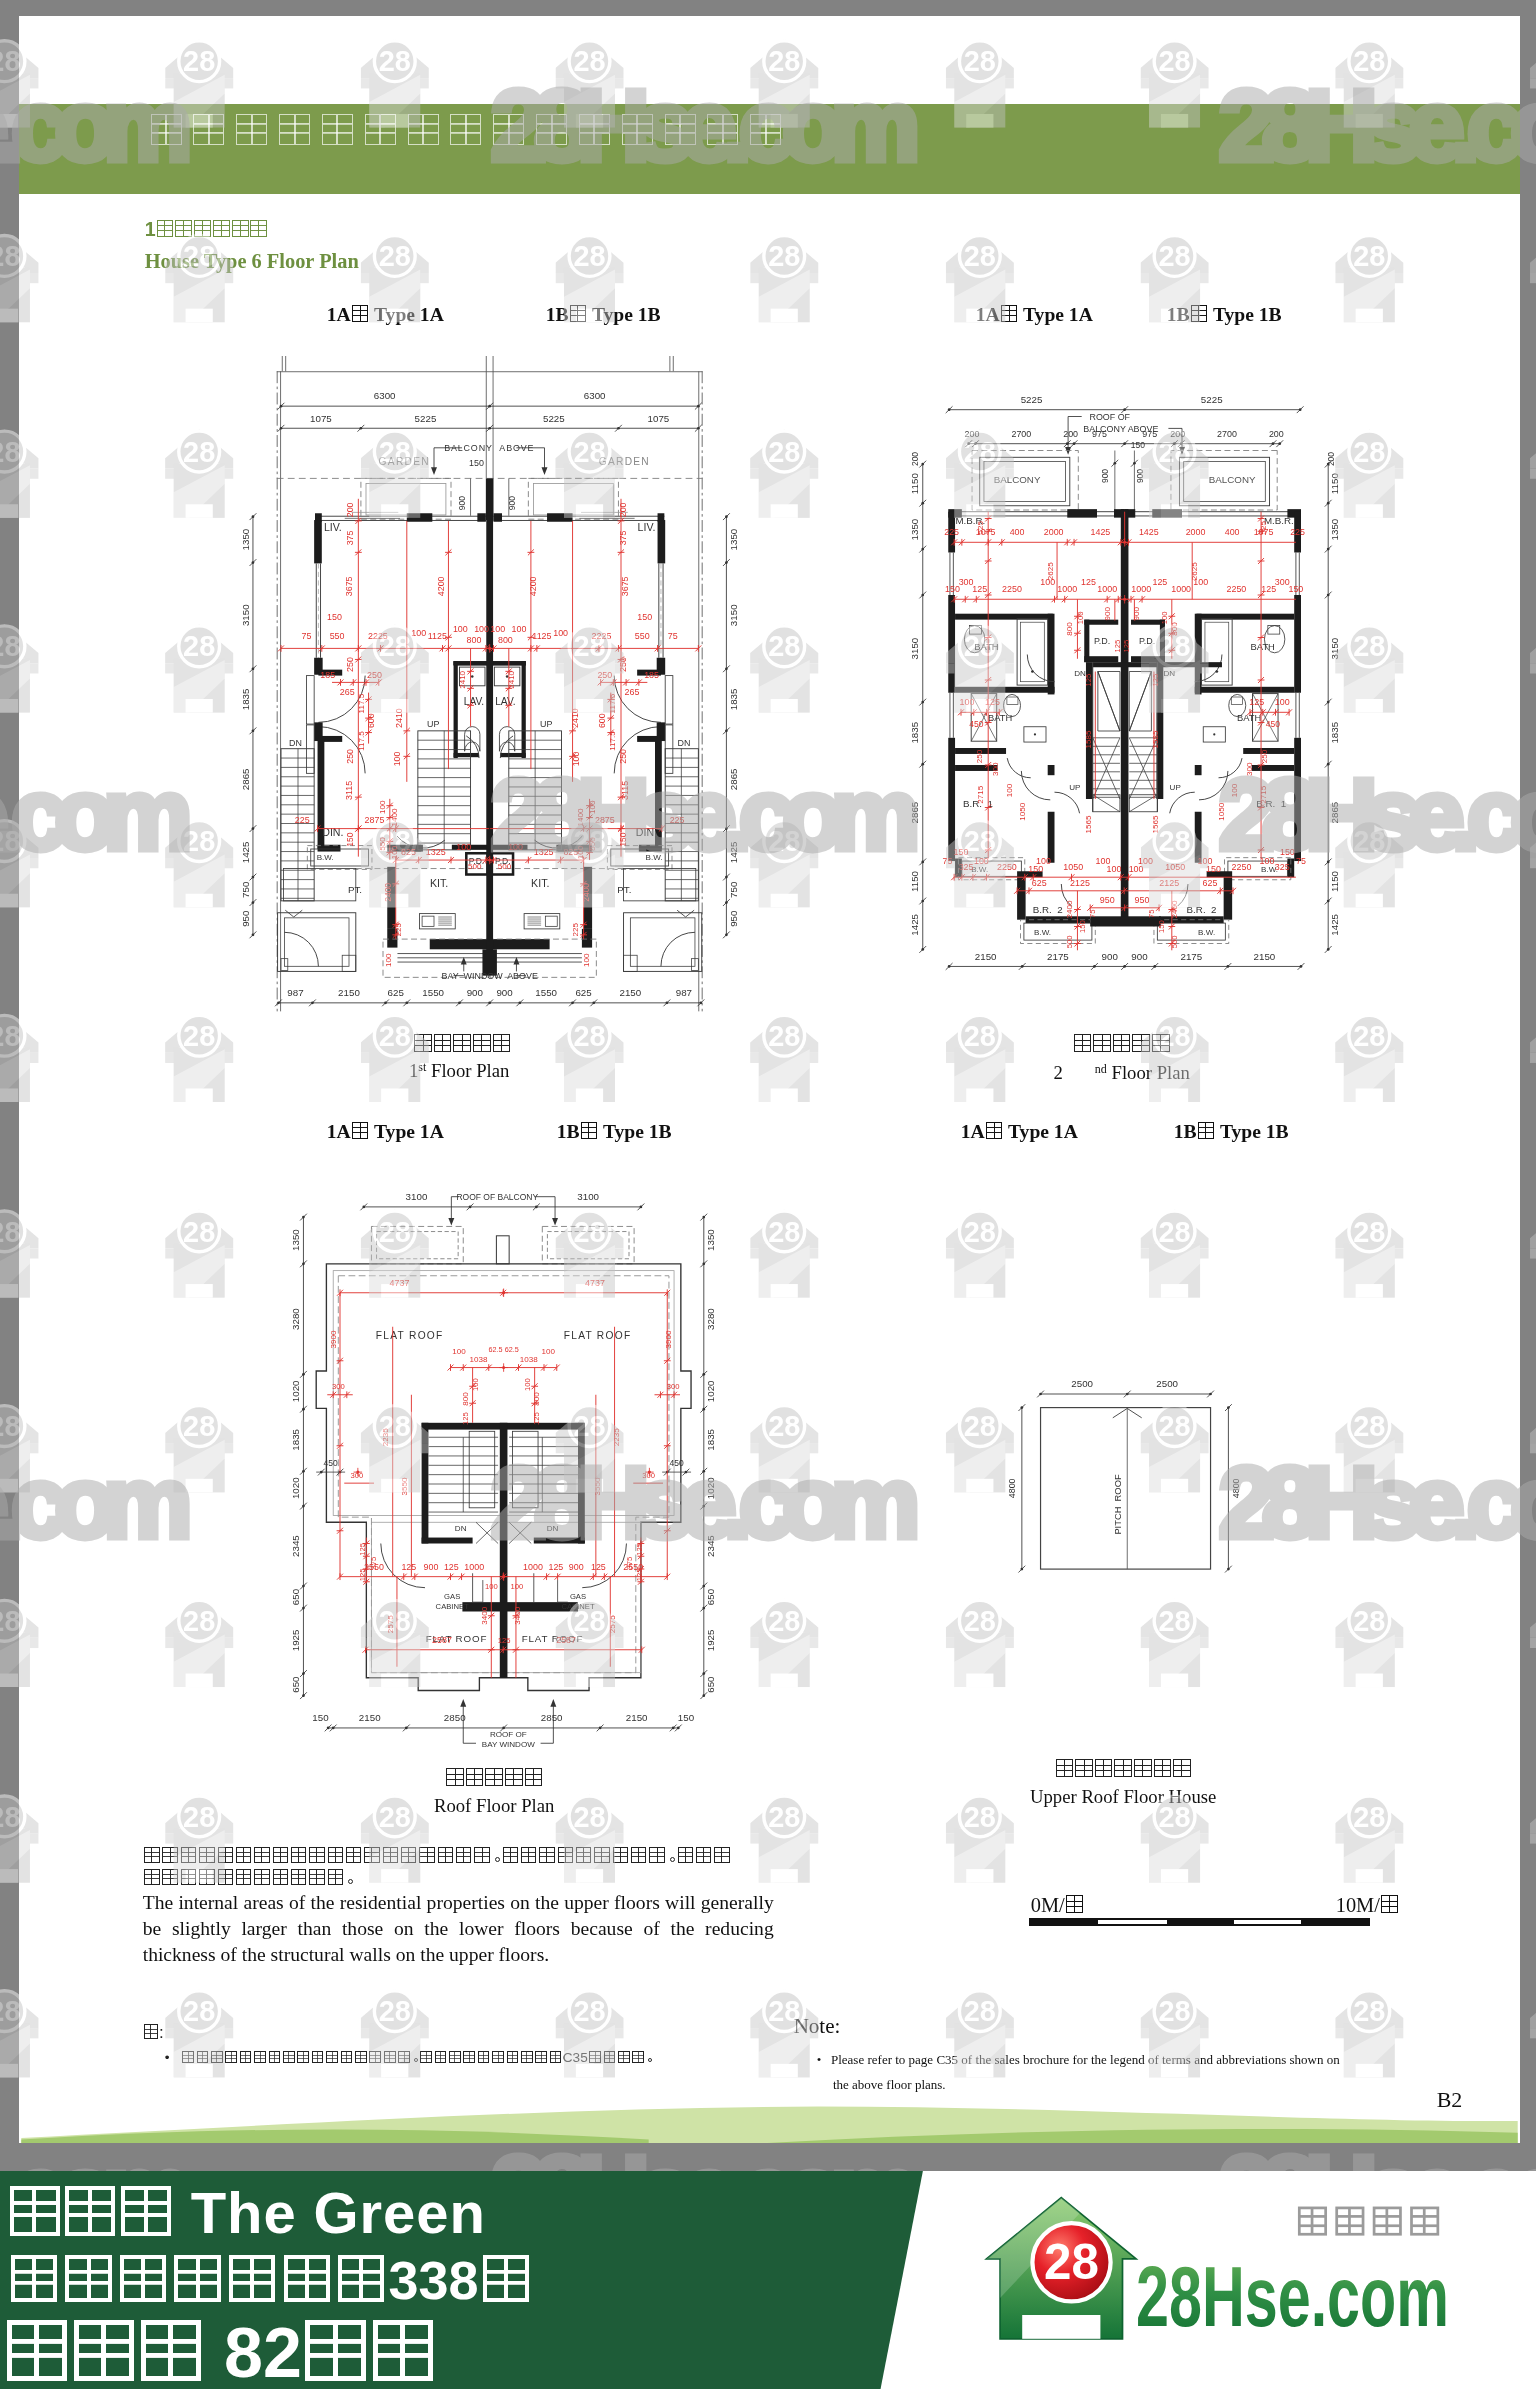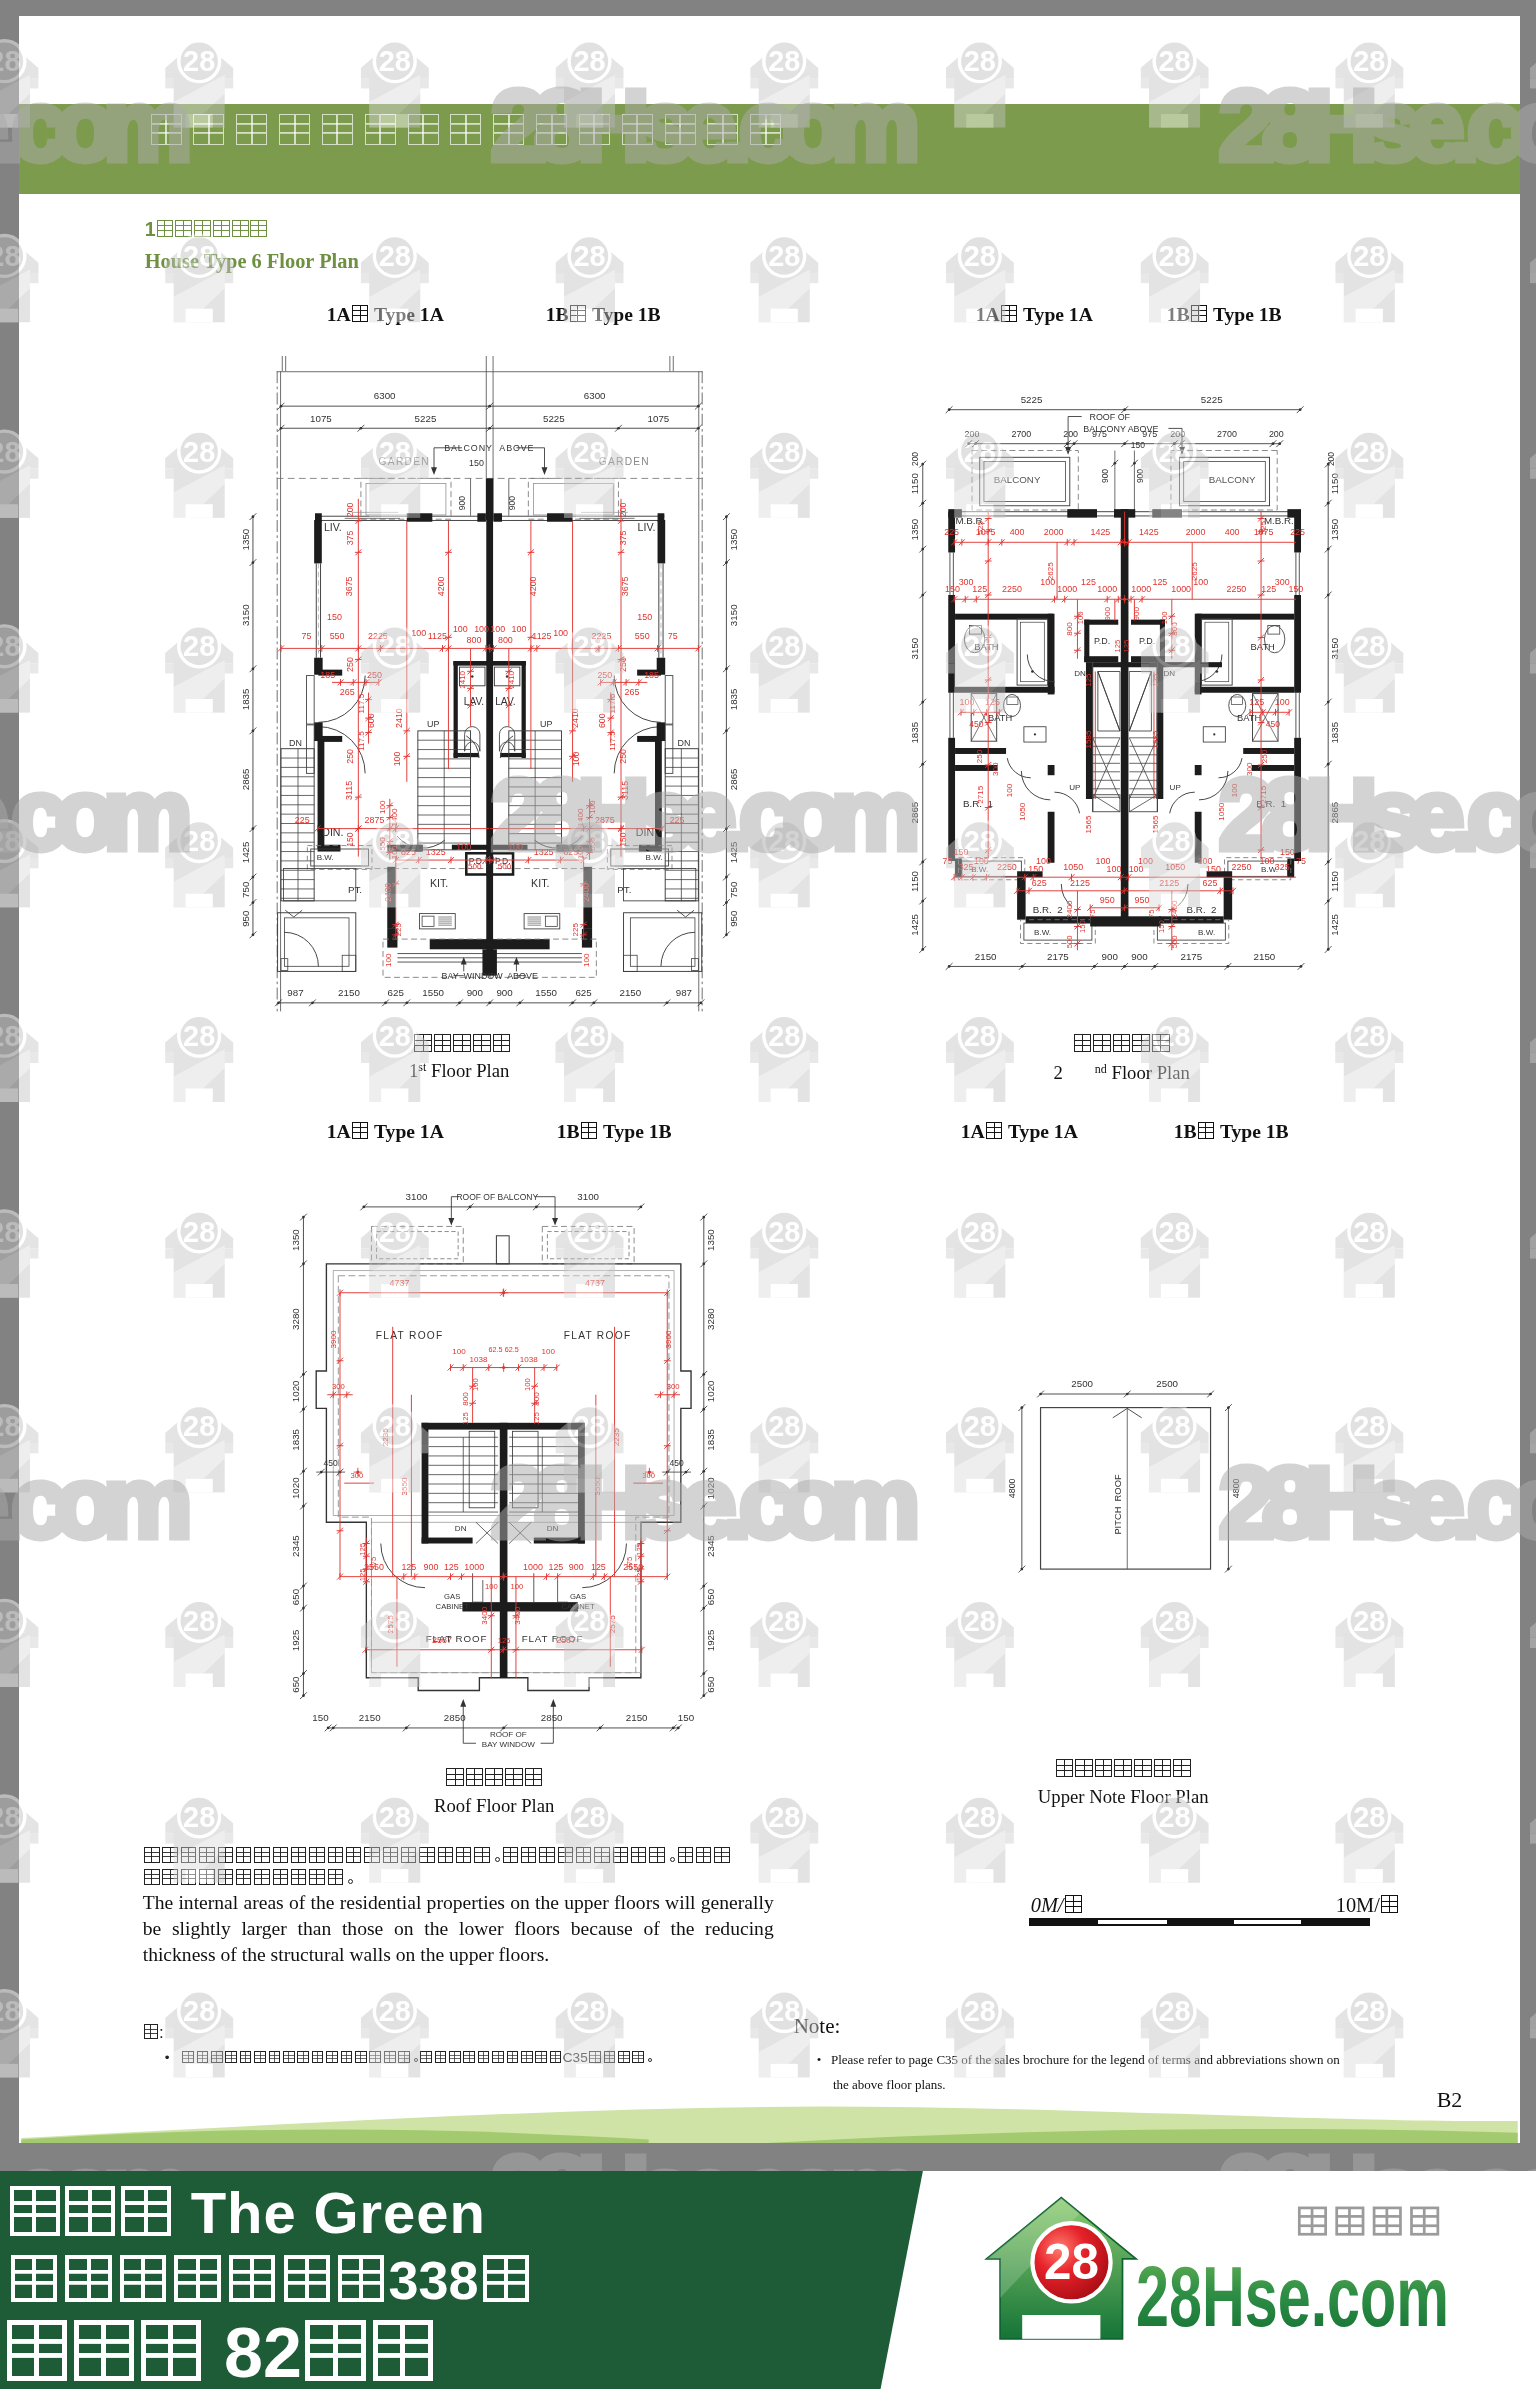--- a/index.html
+++ b/index.html
@@ -1610,27 +1610,27 @@
 <div class="abs" style="left:231px;top:1017px;width:425px;text-align:center;color:#222;font-size:20.4px;"><i class="cj"></i><i class="cj"></i><i class="cj"></i><i class="cj"></i><i class="cj"></i></div>
 <div class="abs serif" style="left:228px;top:1044px;width:425px;text-align:center;color:#111;font-size:18.7px;">1<span style="font-size:12px;vertical-align:6px;">st</span> Floor Plan</div>
 
 <div class="abs" style="left:899px;top:1017px;width:408px;text-align:center;color:#222;font-size:20.4px;"><i class="cj"></i><i class="cj"></i><i class="cj"></i><i class="cj"></i><i class="cj"></i></div>
 <div class="abs serif" style="left:899px;top:1046px;width:408px;text-align:center;color:#111;font-size:18.7px;">2<span style="font-size:12px;vertical-align:6px;margin-left:32px;">nd</span> Floor Plan</div>
 
 <div class="abs" style="left:263px;top:1751px;width:425px;text-align:center;color:#222;font-size:20.4px;"><i class="cj"></i><i class="cj"></i><i class="cj"></i><i class="cj"></i><i class="cj"></i></div>
 <div class="abs serif" style="left:263px;top:1779px;width:425px;text-align:center;color:#111;font-size:18.7px;">Roof Floor Plan</div>
 
 <div class="abs" style="left:892px;top:1742px;width:425px;text-align:center;color:#222;font-size:20.4px;"><i class="cj"></i><i class="cj"></i><i class="cj"></i><i class="cj"></i><i class="cj"></i><i class="cj"></i><i class="cj"></i></div>
-<div class="abs serif" style="left:892px;top:1770px;width:425px;text-align:center;color:#111;font-size:18.7px;">Upper Note Floor Plan</div>
+<div class="abs serif" style="left:892px;top:1770px;width:425px;text-align:center;color:#111;font-size:18.7px;">Upper Roof Floor House</div>
 
 <div class="abs w5" style="left:124px;top:1829px;color:#222;font-size:18px;line-height:22px;"><i class="cj"></i><i class="cj"></i><i class="cj"></i><i class="cj"></i><i class="cj"></i><i class="cj"></i><i class="cj"></i><i class="cj"></i><i class="cj"></i><i class="cj"></i><i class="cj"></i><i class="cj"></i><i class="cj"></i><i class="cj"></i><i class="cj"></i><i class="cj"></i><i class="cj"></i><i class="cj"></i><i class="cj"></i><i class="cjp"></i><i class="cj"></i><i class="cj"></i><i class="cj"></i><i class="cj"></i><i class="cj"></i><i class="cj"></i><i class="cj"></i><i class="cj"></i><i class="cj"></i><i class="cjp"></i><i class="cj"></i><i class="cj"></i><i class="cj"></i><br><i class="cj"></i><i class="cj"></i><i class="cj"></i><i class="cj"></i><i class="cj"></i><i class="cj"></i><i class="cj"></i><i class="cj"></i><i class="cj"></i><i class="cj"></i><i class="cj"></i><i class="cjp"></i></div>
 
 <div class="abs serif" style="left:124px;top:1874px;width:631px;color:#111;font-size:19.6px;line-height:26px;text-align:justify;">The internal areas of the residential properties on the upper floors will generally be slightly larger than those on the lower floors because of the reducing thickness of the structural walls on the upper floors.</div>
 
-<div class="abs serif" style="left:1012px;top:1878px;color:#111;font-size:20.4px;font-style:italic;">0M/<i class="cj"></i></div>
+<div class="abs serif" style="left:1012px;top:1878px;color:#111;font-size:20.4px;">0M/<i class="cj"></i></div>
 <div class="abs serif" style="left:1317px;top:1878px;color:#111;font-size:20.4px;">10M/<i class="cj"></i></div>
 <div class="abs" style="left:1010px;top:1902px;width:341px;height:7.7px;background:#111;"></div>
 <div class="abs" style="left:1079px;top:1904px;width:69px;height:4.3px;background:#fff;"></div>
 <div class="abs" style="left:1215px;top:1904px;width:67px;height:4.3px;background:#fff;"></div>
 
 <div class="abs" style="left:124px;top:2007px;color:#222;font-size:17px;"><i class="cj"></i>:</div>
 <div class="abs w4" style="left:146px;top:2034px;color:#222;font-size:13.6px;white-space:nowrap;">•&nbsp;&nbsp; <i class="cj"></i><i class="cj"></i><i class="cj"></i><i class="cj"></i><i class="cj"></i><i class="cj"></i><i class="cj"></i><i class="cj"></i><i class="cj"></i><i class="cj"></i><i class="cj"></i><i class="cj"></i><i class="cj"></i><i class="cj"></i><i class="cj"></i><i class="cj"></i><i class="cjp"></i><i class="cj"></i><i class="cj"></i><i class="cj"></i><i class="cj"></i><i class="cj"></i><i class="cj"></i><i class="cj"></i><i class="cj"></i><i class="cj"></i><i class="cj"></i>C35<i class="cj"></i><i class="cj"></i><i class="cj"></i><i class="cj"></i><i class="cjp"></i></div>
 
 <div class="abs serif" style="left:775px;top:1998px;color:#111;font-size:21px;">Note:</div>
 <div class="abs serif" style="left:798px;top:2031px;color:#111;font-size:13px;line-height:25px;white-space:nowrap;">•&nbsp;&nbsp;&nbsp;Please refer to page C35 of the sales brochure for the legend of terms and abbreviations shown on<br>&nbsp;&nbsp;&nbsp;&nbsp;&nbsp;the above floor plans.</div>

